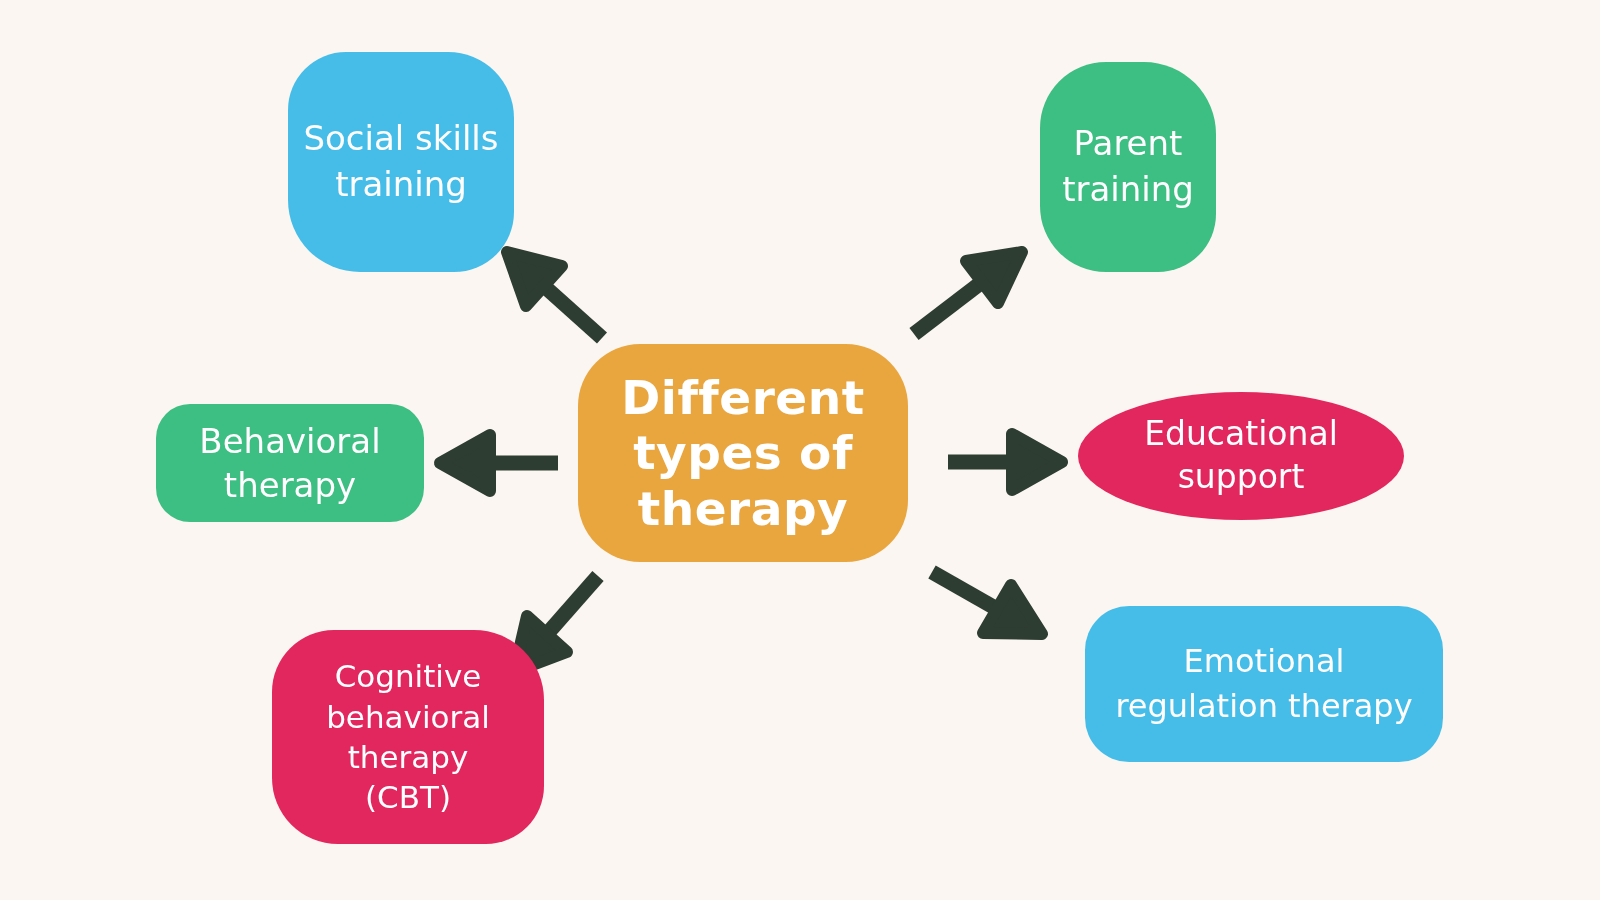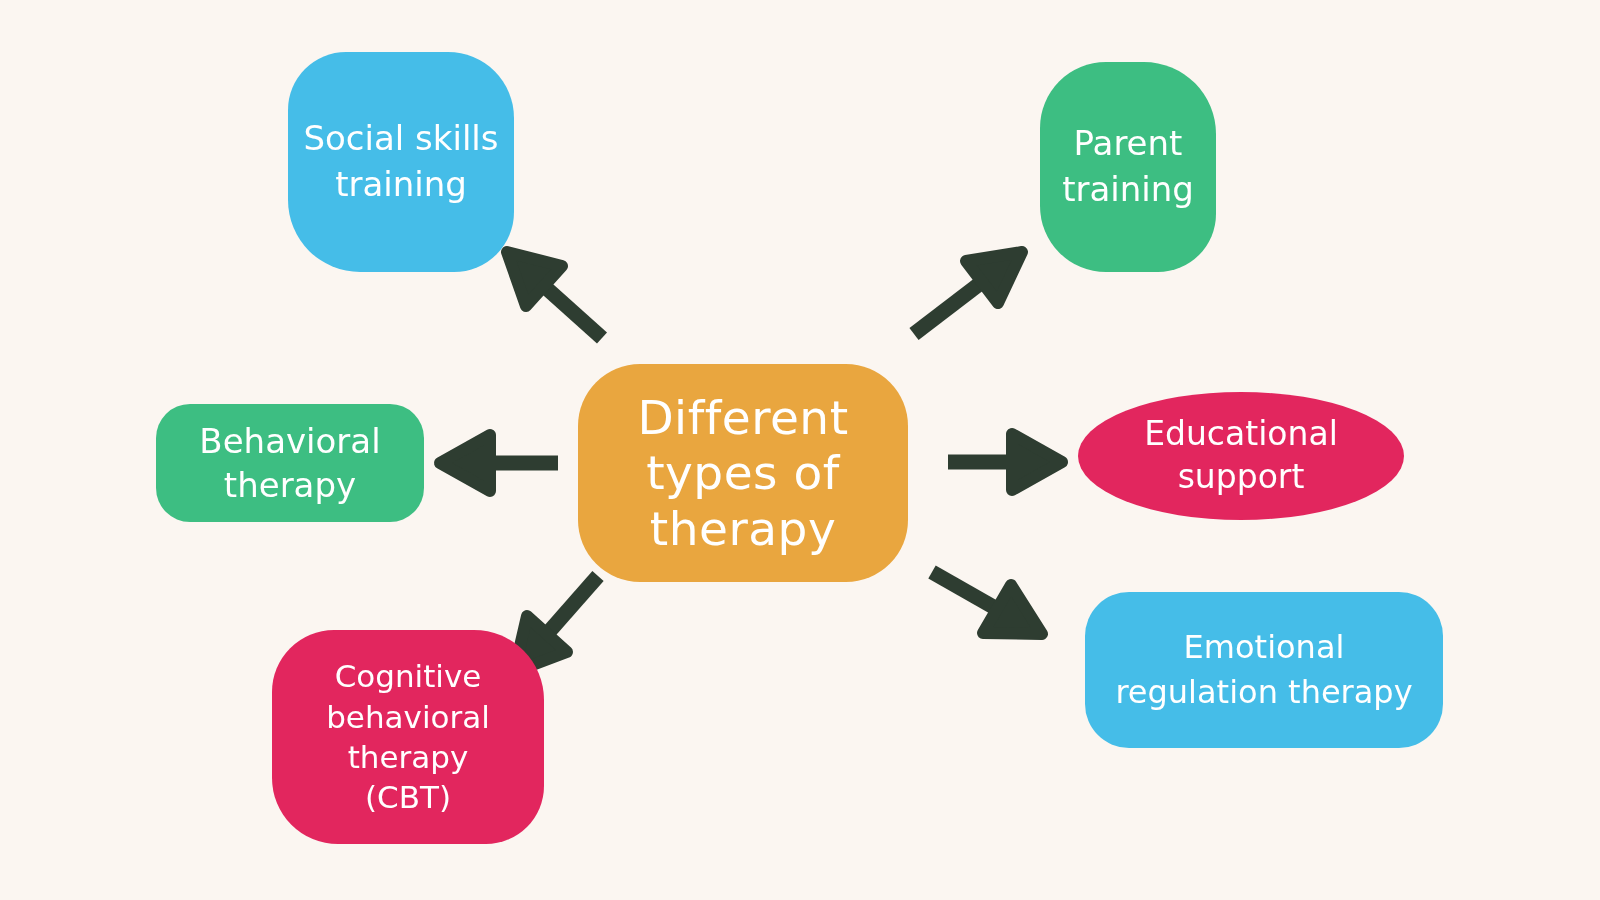--- a/index.html
+++ b/index.html
@@ -28,25 +28,25 @@
     text-align: center;
     color: #FFFFFF;
     white-space: pre-line;
     box-sizing: border-box;
     padding: 22px 12px;
   }
   .node .label {
     white-space: pre-line;
   }
   .node-center {
-    left: 578px; top: 364px;
+    left: 578px; top: 344px;
     width: 330px; height: 218px;
     border-radius: 62px;
     font-size: 47px;
-    font-weight: normal;
+    font-weight: bold;
     line-height: 1.18;
     letter-spacing: 0.5px;
   }
   .node-social {
     left: 288px; top: 52px;
     width: 226px; height: 220px;
     border-radius: 58px 66px 60px 72px;
     font-size: 34px;
     line-height: 1.35;
   }
@@ -150,18 +150,18 @@
 support</span>
   </div>
 
   <div class="node node-cbt" style="background: rgb(226, 38, 94);">
     <span class="label">Cognitive
 behavioral
 therapy
 (CBT)</span>
   </div>
 
-  <div class="node node-emotional" style="background: rgb(69, 189, 232);">
+  <div class="node node-emotional" style="background: rgb(69, 189, 232); margin-top: 14px;">
     <span class="label">Emotional
 regulation therapy</span>
   </div>
 
 </div>
 
 </body></html>

